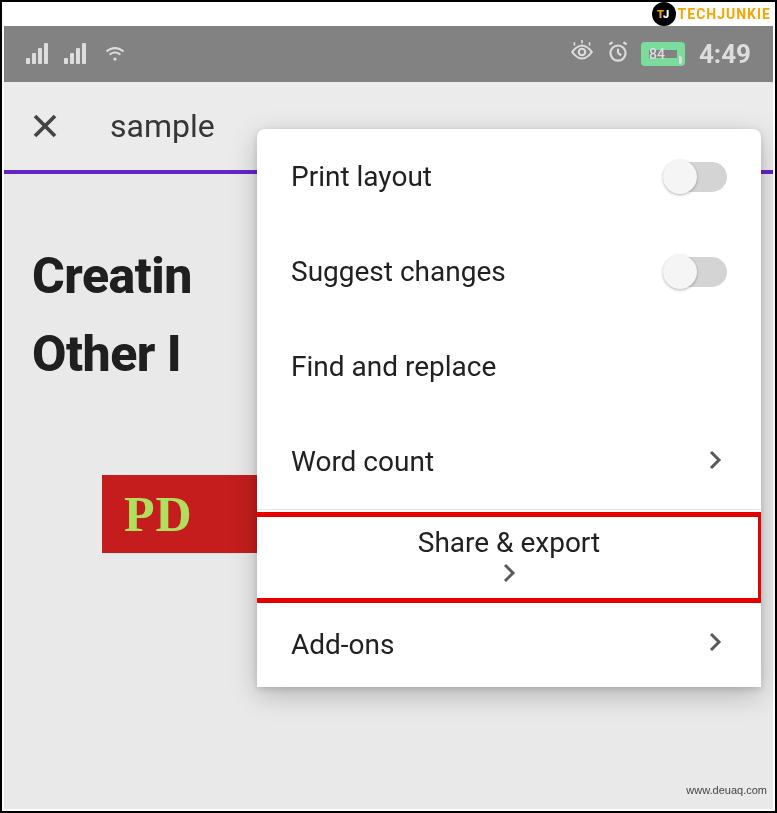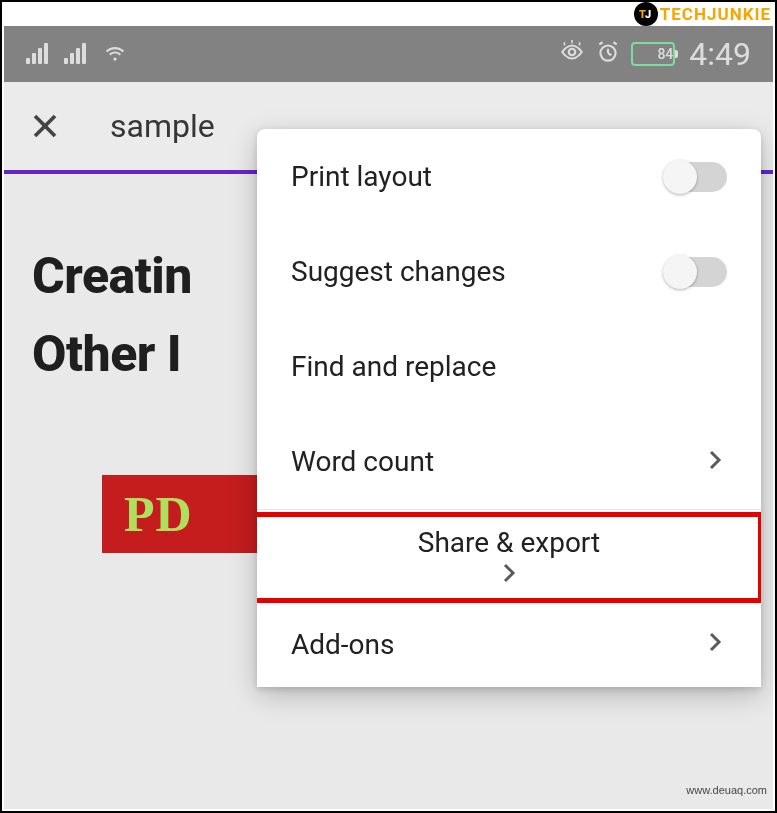--- a/index.html
+++ b/index.html
@@ -1,40 +1,40 @@
 <!DOCTYPE html>
 <html><head>
 <meta charset="utf-8">
 <style>
   * { box-sizing: border-box; margin: 0; padding: 0; }
   html, body { width: 777px; height: 813px; font-family: -apple-system, BlinkMacSystemFont, "Segoe UI", Roboto, Arial, sans-serif; background: #fff; }
   .frame { position: relative; width: 777px; height: 813px; border: 2px solid #000; overflow: hidden; }
   .watermark-top { position: absolute; top: 0; right: 4px; z-index: 50; display: flex; align-items: center; }
   .tj-badge { width: 24px; height: 24px; border-radius: 50%; background: #000; display: flex; align-items: center; justify-content: center; }
   .tj-badge svg { width: 16px; height: 16px; }
-  .tj-text { font-size: 17px; font-weight: 700; letter-spacing: 1px; color: #f7a600; margin-left: 2px; }
+  .tj-text { font-size: 14px; font-weight: 700; letter-spacing: 1px; color: #f7a600; margin-left: 2px; }
   .watermark-bottom { position: absolute; bottom: 15px; right: 8px; font-size: 11px; color: #444; z-index: 50; font-family: Arial, sans-serif; }
 
   .phone { position: absolute; top: 24px; left: 2px; right: 2px; bottom: 2px; background: #e9e9e9; }
 
   .statusbar { height: 56px; background: #8d8d8d; display: flex; align-items: center; justify-content: space-between; padding: 0 22px; }
   .status-left, .status-right { display: flex; align-items: center; gap: 14px; }
   .status-right { gap: 10px; }
   .sig { width: 24px; height: 20px; position: relative; }
   .sig span { position: absolute; bottom: 0; width: 4px; background: #f0f0f0; border-radius: 1px; }
   .sig .b1 { left: 0; height: 6px; }
   .sig .b2 { left: 6px; height: 11px; }
   .sig .b3 { left: 12px; height: 16px; }
   .sig .b4 { left: 18px; height: 21px; }
   .wifi svg, .eye svg, .alarm svg { width: 26px; height: 26px; }
   .battery { display: flex; align-items: center; }
-  .battery-box { width: 44px; height: 24px; border: 2px solid #86efac; border-radius: 4px; position: relative; display: flex; align-items: center; justify-content: flex-end; }
+  .battery-box { width: 44px; height: 24px; border: 8px solid #86efac; border-radius: 4px; position: relative; display: flex; align-items: center; justify-content: flex-start; }
   .battery-box::after { content: ""; position: absolute; right: -5px; top: 6px; width: 3px; height: 8px; background: #f0f0f0; border-radius: 0 2px 2px 0; }
   .battery-num { font-size: 14px; color: #f0f0f0; font-weight: 500; }
-  .clock { font-size: 32px; color: #f0f0f0; font-weight: 400; margin-left: 4px; }
+  .clock { font-size: 26px; color: #f0f0f0; font-weight: 700; margin-left: 4px; }
 
   .appbar { height: 92px; background: #fff; display: flex; align-items: center; padding: 0 22px; border-bottom: 4px solid #6d28d9; }
   .appbar .close { width: 38px; height: 38px; display: flex; align-items: center; justify-content: center; color: #4a4a4a; }
   .appbar .close svg { width: 30px; height: 30px; stroke: #4a4a4a; stroke-width: 3; }
   .doc-title { font-size: 32px; color: #3b3b3b; margin-left: 46px; }
 
   .content { position: relative; padding: 64px 28px; }
   .headline { font-size: 50px; font-weight: 800; color: #222; line-height: 1.55; letter-spacing: -0.5px; }
   .pdf-badge { margin-top: 82px; margin-left: 70px; width: 160px; height: 78px; background: #d61f1f; display: flex; align-items: center; justify-content: flex-start; padding-left: 22px; }
   .pdf-badge span { font-family: Liberation Serif, serif; font-size: 50px; font-weight: 800; color: #bef264; letter-spacing: 1px; }

